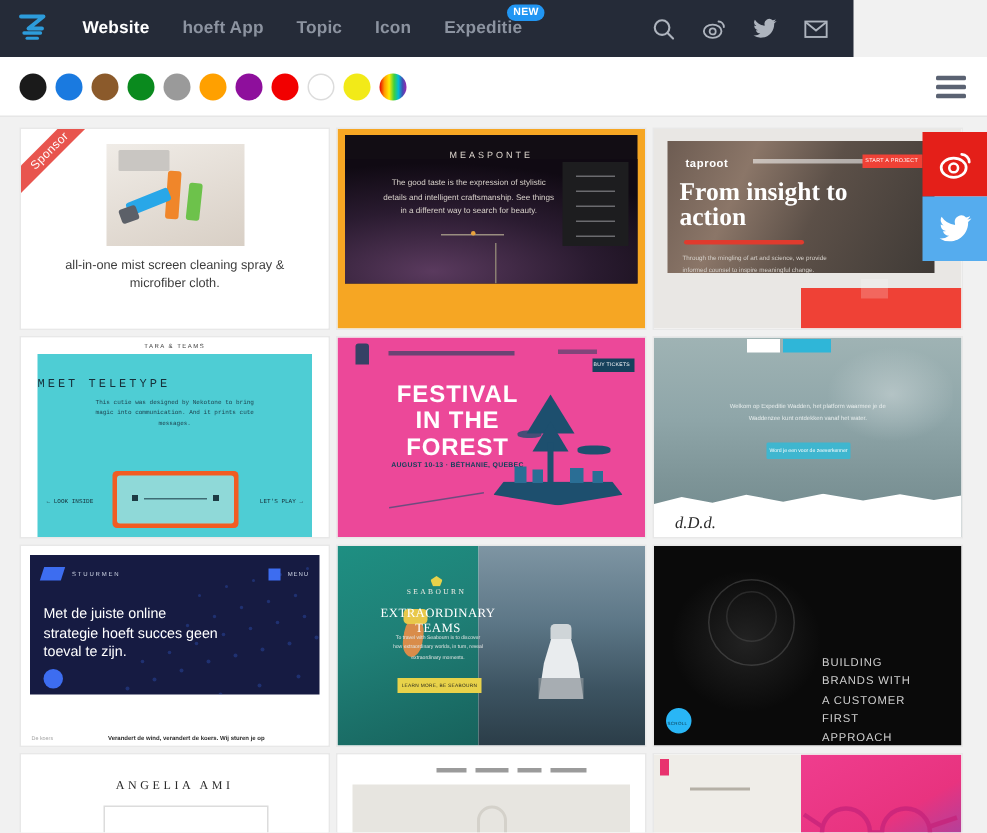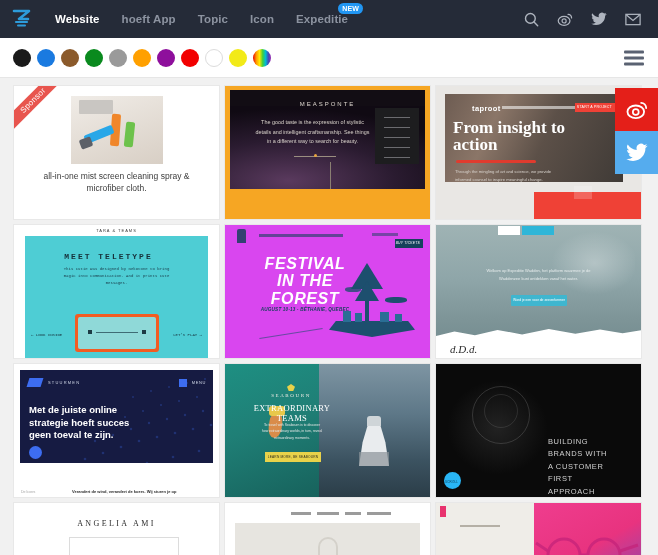--- a/index.html
+++ b/index.html
@@ -5,21 +5,21 @@
   * { box-sizing: border-box; margin: 0; padding: 0; }
   html, body {
     width: 658px; height: 555px;
     background: #f1f1f1;
     font-family: "Liberation Sans", sans-serif;
     overflow: hidden;
   }
 
   
   .topnav {
-    height: 38px; width: 658px;
+    height: 38px; width: 569px;
     background: #252b38;
     display: flex; align-items: center;
     position: relative;
   }
   .logo {
     width: 44px; height: 38px;
     display: flex; align-items: center; justify-content: center;
   }
   .logo svg { display: block; }
   .navlinks { display: flex; align-items: center; height: 38px; }
@@ -134,21 +134,21 @@
   .c3red { position:absolute; background:#ef4136; }
 
   
   .c4 { width:100%; height:100%; background:#fff; position:relative; }
   .c4box { position:absolute; left:11px; right:11px; top:11px; bottom:0; background:#4ecdd4; }
   .c4tv { position:absolute; left:50%; transform:translateX(-50%); bottom:6px;
     width:84px; height:38px; background:#f25c22; border-radius:3px; padding:3px; }
   .c4screen { width:100%; height:100%; background:#8fd9d8; border-radius:2px; position:relative; }
 
   
-  .c5 { width:100%; height:100%; background:#d946ef; position:relative; overflow:hidden;font-style:italic; }
+  .c5 { width:100%; height:100%; background:#ec4899; position:relative; overflow:hidden; }
 
   
   .c6 { width:100%; height:100%; position:relative; overflow:hidden;
     background: linear-gradient(180deg,#9fb3b4 0%,#8fa6a9 40%,#7d9497 72%,#6f888c 100%); }
   .c6ship { position:absolute; right:6px; top:2px; width:90px; height:72px;
     background: radial-gradient(ellipse at 55% 50%, rgba(255,255,255,.30) 0%, rgba(255,255,255,0) 62%); }
   .c6wave { position:absolute; left:0; right:0; bottom:0; height:38px; background:#fff;
     clip-path: polygon(0 42%, 9% 30%, 19% 40%, 30% 26%, 42% 38%, 55% 24%, 68% 36%, 80% 25%, 91% 35%, 100% 27%, 100% 100%, 0 100%); }
 
   
@@ -303,37 +303,37 @@
             <i></i>
         </div>
         <div class="blk" style="left:100px;top:72px;width:1px;height:27px;background:#8a7f72;"></div>
       </div>
     </div>
   </div>
 
   <div class="card">
     <div class="c3">
       <div class="c3hero"></div>
-      <div class="t" style="left:36px;top:18px;color:#fff;font-size:7.5px;font-weight:bold;letter-spacing:.4px;">taproot</div>
+      <div class="t" style="left:21px;top:18px;color:#fff;font-size:7.5px;font-weight:bold;letter-spacing:.4px;">taproot</div>
       <div class="blk" style="left:66px;top:20px;width:78px;height:3px;background:rgba(255,255,255,.55);"></div>
       <div class="c3red" style="right:26px;top:17px;width:40px;height:9px;"></div>
       <div class="t" style="right:29px;top:19px;color:#fff;font-size:3.6px;letter-spacing:.2px;">START A PROJECT</div>
       <div class="t" style="left:17px;top:33px;width:118px;color:#ffffff;font-size:17px;font-weight:bold;line-height:1.02;font-family:'Liberation Serif',serif;">From insight to action</div>
       <div class="c3underline" style="left:20px;top:74px;width:80px;"></div>
       <div class="t" style="left:19px;top:82px;width:112px;color:#d7d2cc;font-size:4.2px;line-height:1.8;">Through the mingling of art and science, we provide informed counsel to inspire meaningful change.</div>
       <div class="c3red" style="left:98px;top:106px;width:107px;height:27px;"></div>
       <div class="blk" style="left:138px;top:100px;width:18px;height:13px;background:rgba(255,255,255,.20);"></div>
     </div>
   </div>
 
   <div class="card">
     <div class="c4">
       <div class="t" style="left:0;right:0;top:3px;text-align:center;color:#3a3a3a;font-size:4px;letter-spacing:1px;">TARA &amp; TEAMS</div>
       <div class="c4box">
-        <div class="t" style="left:0;right:16px;top:16px;text-align:center;color:#16303a;font-size:8px;font-weight:bold;letter-spacing:2px;font-family:'Liberation Mono',monospace;">MEET TELETYPE</div>
+        <div class="t" style="left:0;right:16px;top:16px;text-align:left;color:#16303a;font-size:8px;font-weight:normal;letter-spacing:2px;font-family:'Liberation Mono',monospace;">MEET TELETYPE</div>
         <div class="t" style="left:34px;right:34px;top:30px;text-align:center;color:#1d4350;font-size:4px;line-height:1.8;font-family:'Liberation Mono',monospace;">This cutie was designed by Nekotone to bring magic into communication. And it prints cute messages.</div>
         <div class="t" style="left:6px;bottom:21px;color:#16303a;font-size:4px;font-family:'Liberation Mono',monospace;">← LOOK INSIDE</div>
         <div class="t" style="right:6px;bottom:21px;color:#16303a;font-size:4px;font-family:'Liberation Mono',monospace;">LET'S PLAY →</div>
         <div class="c4tv">
           <div class="c4screen">
             <div class="blk" style="left:10px;top:13px;width:4px;height:4px;background:#1d3b44;"></div>
             <div class="blk" style="right:10px;top:13px;width:4px;height:4px;background:#1d3b44;"></div>
             <div class="blk" style="left:18px;top:15px;right:18px;height:1px;background:#3e6c74;"></div>
           </div>
         </div>
@@ -420,21 +420,21 @@
                 <circle cx="74" cy="96" r="1.3"></circle>
               <circle cx="100" cy="90" r="1.3"></circle>
                 <circle cx="126" cy="84" r="1.3"></circle>
             </g>
           </svg>
         </div>
         <div class="blk" style="left:8px;top:8px;width:14px;height:9px;background:#3d6df0;transform:skewX(-18deg);"></div>
         <div class="t" style="left:28px;top:10px;color:#cfd6e6;font-size:4px;letter-spacing:1.2px;">STUURMEN</div>
         <div class="blk" style="right:26px;top:9px;width:8px;height:8px;background:#3d6df0;"></div>
         <div class="t" style="right:7px;top:10px;color:#cfd6e6;font-size:4px;letter-spacing:.6px;">MENU</div>
-        <div class="t" style="left:9px;top:34px;width:118px;color:#ffffff;font-size:9.5px;font-weight:bold;line-height:1.34;">Met de juiste online strategie hoeft succes geen toeval te zijn.</div>
+        <div class="t" style="left:9px;top:34px;width:118px;color:#ffffff;font-size:9.5px;font-weight:normal;line-height:1.34;">Met de juiste online strategie hoeft succes geen toeval te zijn.</div>
         <div class="blk" style="left:9px;top:76px;width:13px;height:13px;border-radius:50%;background:#3d6df0;"></div>
       </div>
       <div class="t" style="left:7px;bottom:3px;color:#a5a5a5;font-size:3.6px;">De koers</div>
       <div class="t" style="left:58px;bottom:3px;color:#2b2b2b;font-size:4px;font-weight:bold;">Verandert de wind, verandert de koers. Wij sturen je op</div>
     </div>
   </div>
 
   <div class="card">
     <div class="c8">
       <div class="c8l"></div>

